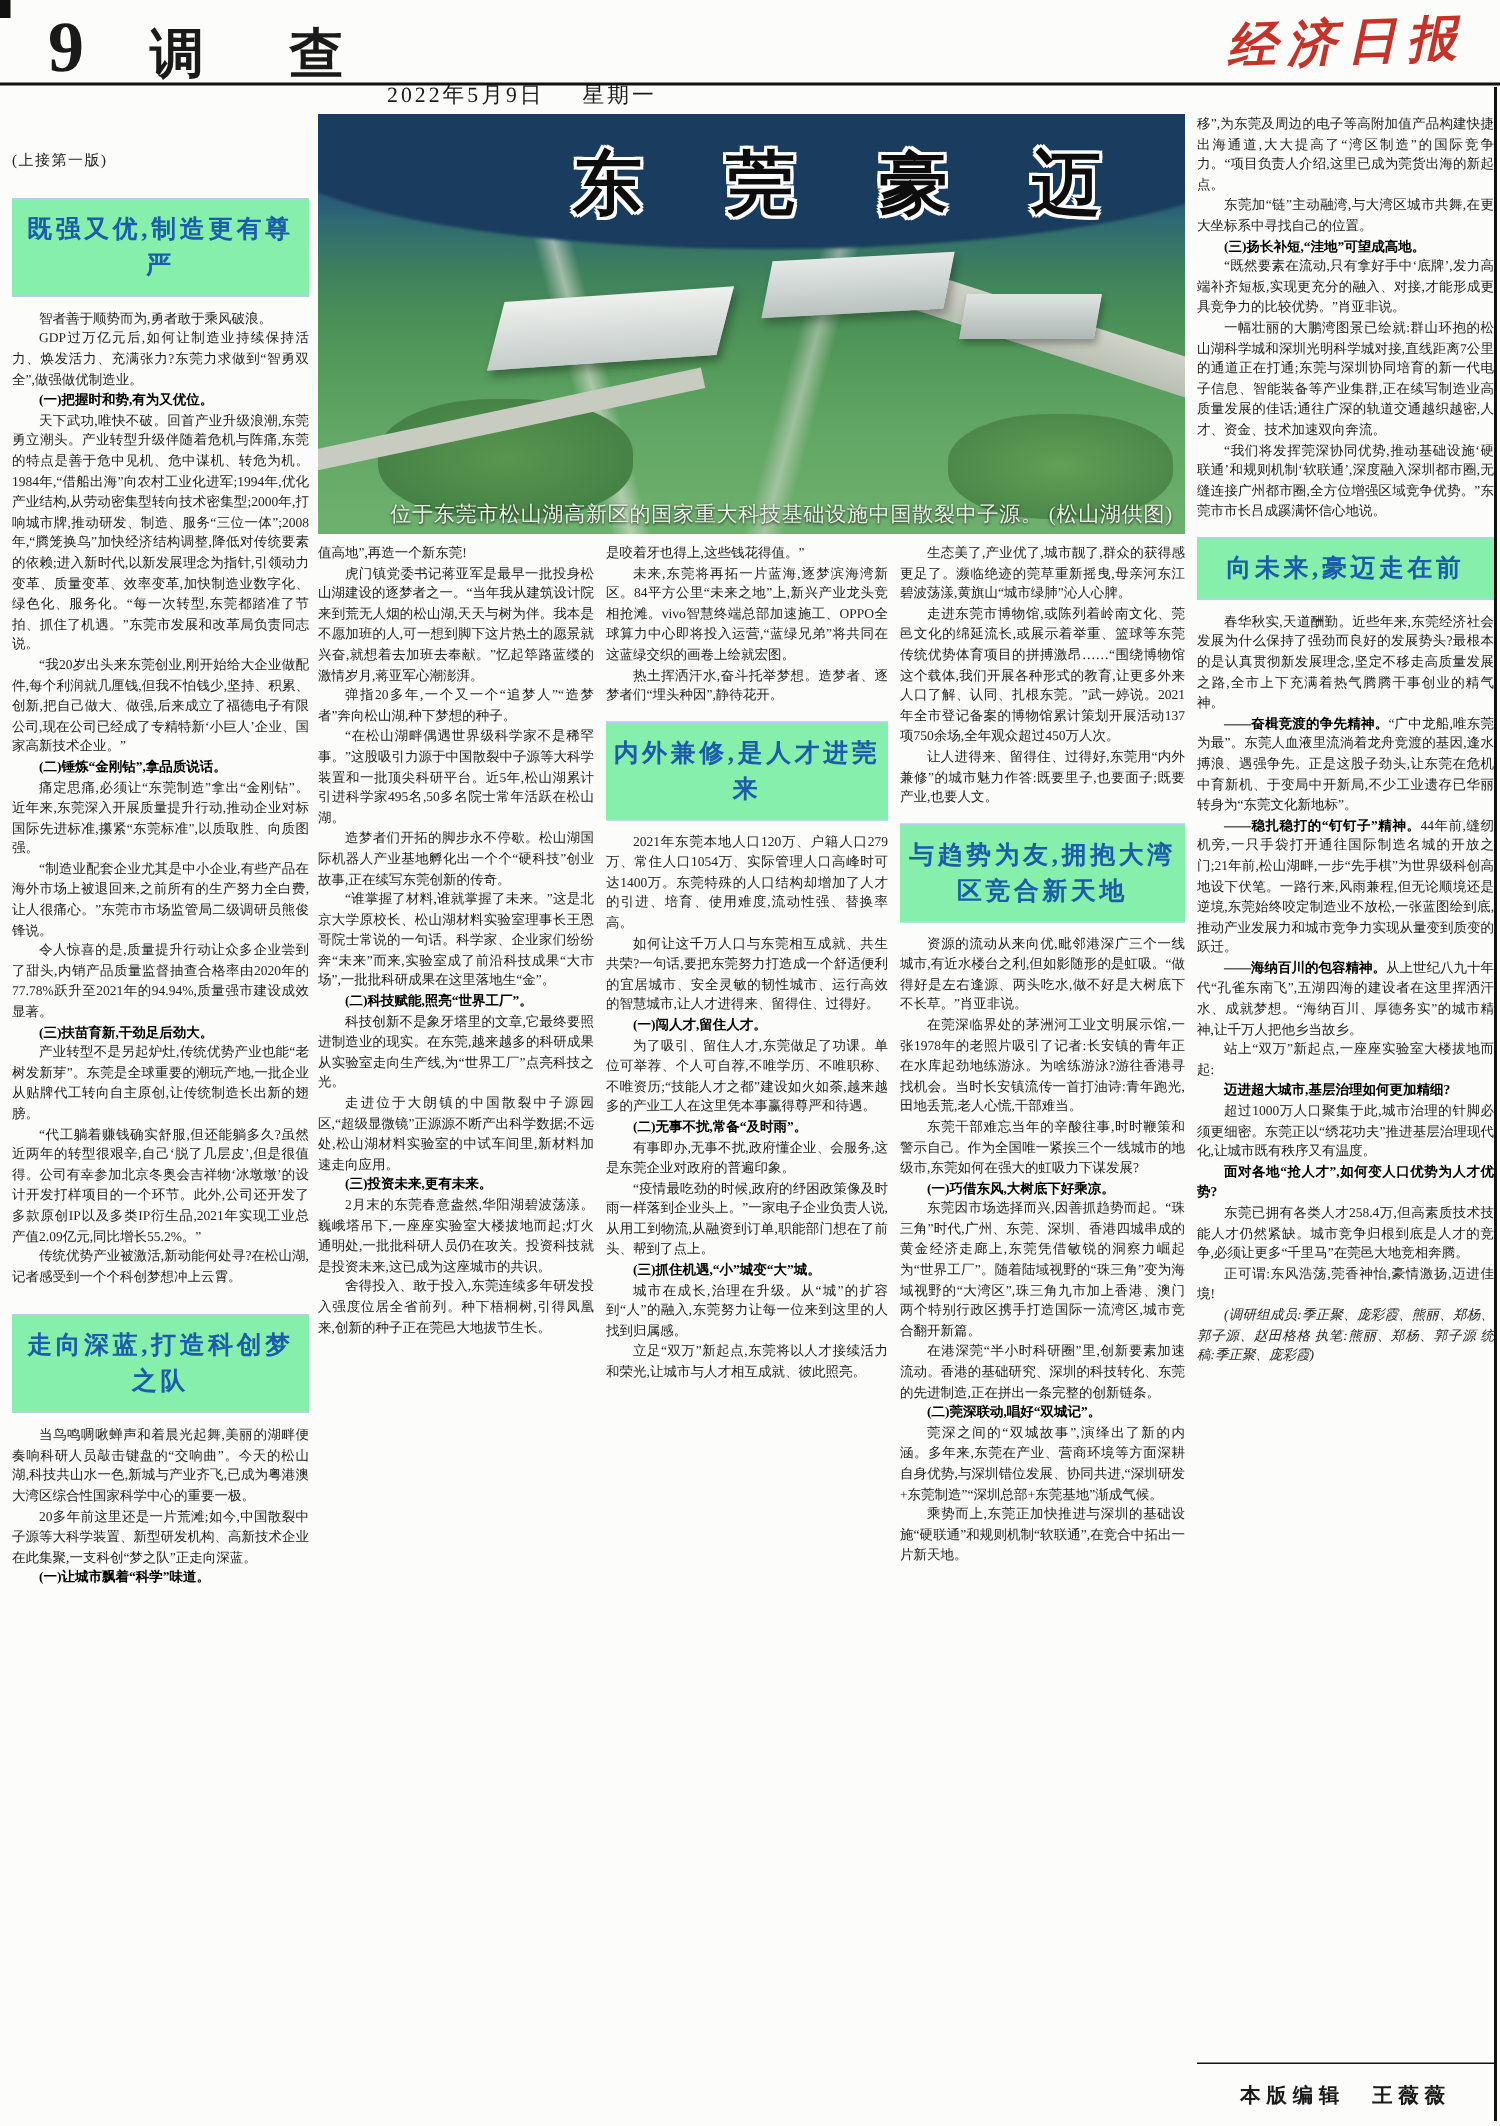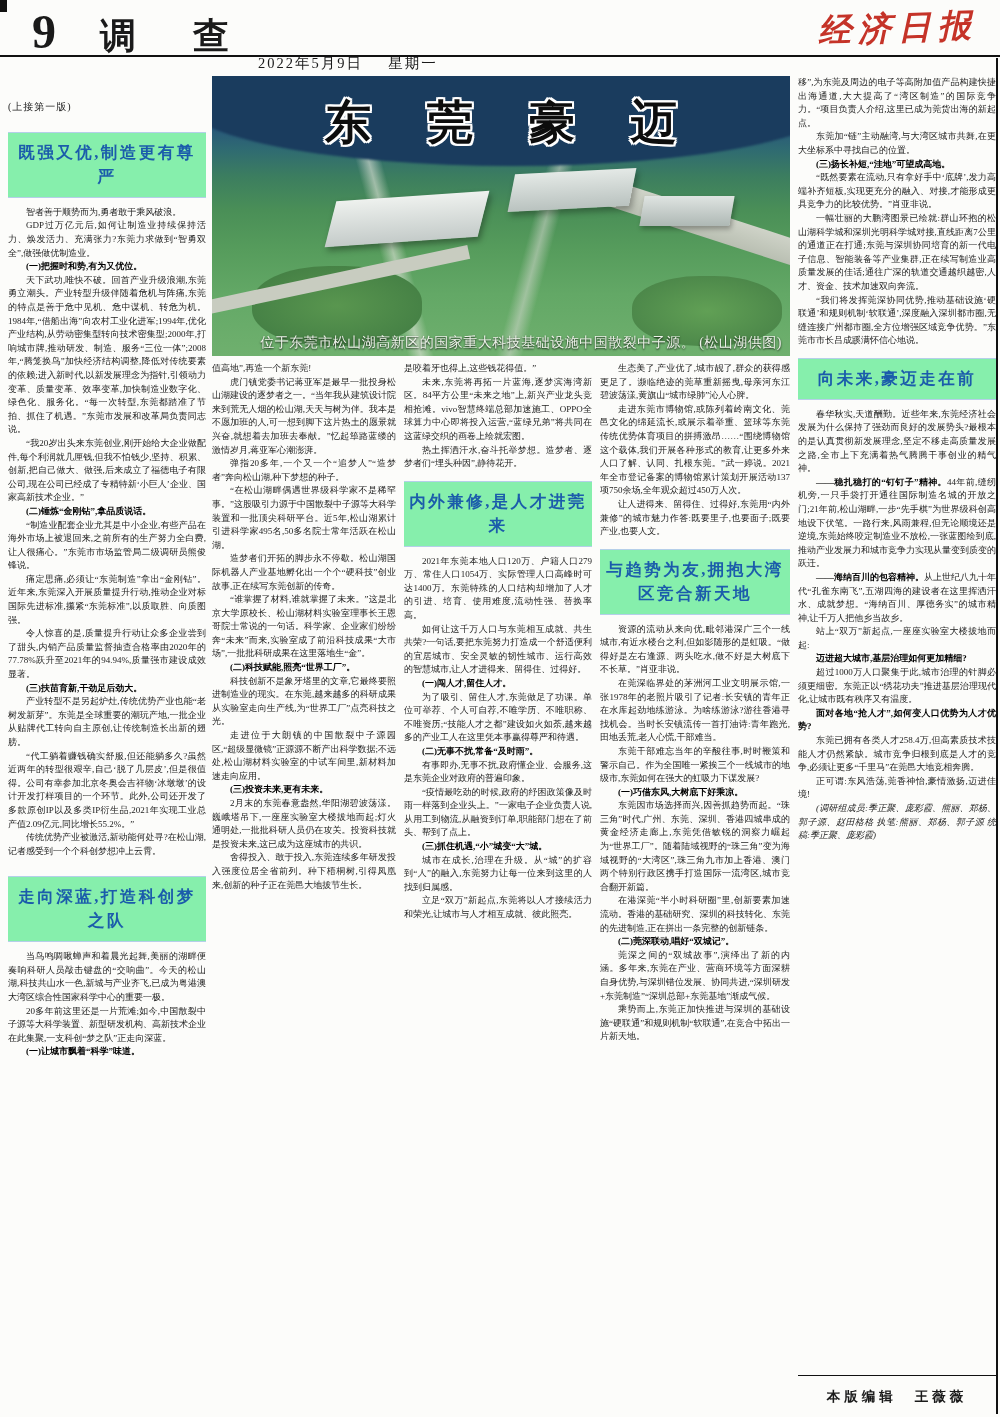--- a/index.html
+++ b/index.html
@@ -34,21 +34,21 @@
     background:radial-gradient(ellipse at 50% 100%,#20486b 0%,#18385а 60%,#142f4c 100%);
     background-color:#1a3c5e;filter:blur(1px);}
   .photo .road1{position:absolute;left:380px;top:150px;width:320px;height:26px;background:linear-gradient(#cfd3c8,#b9bfb2);transform:rotate(18deg);}
   .photo .road2{position:absolute;left:-40px;top:200px;width:300px;height:14px;background:#c8ccc0;transform:rotate(-12deg);}
   .photo .bldg1{position:absolute;left:120px;top:120px;width:150px;height:46px;background:linear-gradient(#eef1ee,#c4cbc9);transform:skewX(-18deg) rotate(-4deg);box-shadow:3px 4px 6px rgba(0,0,0,.35);}
   .photo .bldg2{position:absolute;left:300px;top:95px;width:120px;height:38px;background:linear-gradient(#e4e9e6,#b9c2bf);transform:skewX(-14deg) rotate(-3deg);box-shadow:3px 4px 6px rgba(0,0,0,.3);}
   .photo .bldg3{position:absolute;left:430px;top:120px;width:90px;height:30px;background:linear-gradient(#dfe4e1,#aeb8b4);transform:skewX(-10deg);box-shadow:2px 3px 5px rgba(0,0,0,.3);}
   .photo .green1{position:absolute;left:40px;top:190px;width:170px;height:80px;border-radius:45%;background:radial-gradient(#59964f,#3f7a42);}
   .photo .green2{position:absolute;left:420px;top:200px;width:150px;height:70px;border-radius:45%;background:radial-gradient(#61a055,#457f46);}
   .main-headline{
-    position:absolute;left:0;right:0;top:16px;text-align:center;
+    position:absolute;left:0;right:0;top:16px;text-align:right;
     font-size:46px;font-weight:900;color:#0d0d0d;letter-spacing:56px;text-indent:56px;
     text-shadow:-2px 0 #fff,2px 0 #fff,0 -2px #fff,0 2px #fff,-2px -2px #fff,2px 2px #fff,-2px 2px #fff,2px -2px #fff;
     white-space:nowrap;
   }
   .photo-caption{
     position:absolute;right:8px;bottom:4px;font-size:14px;color:#eef3ea;
     text-shadow:0 1px 2px rgba(0,0,0,.9);letter-spacing:.5px;
   }
 
   
@@ -107,22 +107,22 @@
 <div class="col col-left">
   <div class="continuation-note" style="position:static;margin-top:24px;">(上接第一版)</div>
   <div class="head-box">既强又优,制造更有尊严</div>
   <div class="flow">
       <p>智者善于顺势而为,勇者敢于乘风破浪。</p>
       <p>GDP过万亿元后,如何让制造业持续保持活力、焕发活力、充满张力?东莞力求做到“智勇双全”,做强做优制造业。</p>
       <p><b>(一)把握时和势,有为又优位。</b></p>
       <p>天下武功,唯快不破。回首产业升级浪潮,东莞勇立潮头。产业转型升级伴随着危机与阵痛,东莞的特点是善于危中见机、危中谋机、转危为机。1984年,“借船出海”向农村工业化进军;1994年,优化产业结构,从劳动密集型转向技术密集型;2000年,打响城市牌,推动研发、制造、服务“三位一体”;2008年,“腾笼换鸟”加快经济结构调整,降低对传统要素的依赖;进入新时代,以新发展理念为指针,引领动力变革、质量变革、效率变革,加快制造业数字化、绿色化、服务化。“每一次转型,东莞都踏准了节拍、抓住了机遇。”东莞市发展和改革局负责同志说。</p>
       <p>“我20岁出头来东莞创业,刚开始给大企业做配件,每个利润就几厘钱,但我不怕钱少,坚持、积累、创新,把自己做大、做强,后来成立了福德电子有限公司,现在公司已经成了专精特新‘小巨人’企业、国家高新技术企业。”</p>
       <p><b>(二)锤炼“金刚钻”,拿品质说话。</b></p>
+      <p>痛定思痛,必须让“东莞制造”拿出“金刚钻”。近年来,东莞深入开展质量提升行动,推动企业对标国际先进标准,攥紧“东莞标准”,以质取胜、向质图强。</p>
       <p>“制造业配套企业尤其是中小企业,有些产品在海外市场上被退回来,之前所有的生产努力全白费,让人很痛心。”东莞市市场监管局二级调研员熊俊锋说。</p>
-      <p>痛定思痛,必须让“东莞制造”拿出“金刚钻”。近年来,东莞深入开展质量提升行动,推动企业对标国际先进标准,攥紧“东莞标准”,以质取胜、向质图强。</p>
       <p>令人惊喜的是,质量提升行动让众多企业尝到了甜头,内销产品质量监督抽查合格率由2020年的77.78%跃升至2021年的94.94%,质量强市建设成效显著。</p>
       <p><b>(三)扶苗育新,干劲足后劲大。</b></p>
       <p>产业转型不是另起炉灶,传统优势产业也能“老树发新芽”。东莞是全球重要的潮玩产地,一批企业从贴牌代工转向自主原创,让传统制造长出新的翅膀。</p>
       <p>“代工躺着赚钱确实舒服,但还能躺多久?虽然近两年的转型很艰辛,自己‘脱了几层皮’,但是很值得。公司有幸参加北京冬奥会吉祥物‘冰墩墩’的设计开发打样项目的一个环节。此外,公司还开发了多款原创IP以及多类IP衍生品,2021年实现工业总产值2.09亿元,同比增长55.2%。”</p>
       <p>传统优势产业被激活,新动能何处寻?在松山湖,记者感受到一个个科创梦想冲上云霄。</p>
     </div>
   <div class="head-box">走向深蓝,打造科创梦之队</div>
   <div class="flow">
       <p>当鸟鸣啁啾蝉声和着晨光起舞,美丽的湖畔便奏响科研人员敲击键盘的“交响曲”。今天的松山湖,科技共山水一色,新城与产业齐飞,已成为粤港澳大湾区综合性国家科学中心的重要一极。</p>
       <p>20多年前这里还是一片荒滩;如今,中国散裂中子源等大科学装置、新型研发机构、高新技术企业在此集聚,一支科创“梦之队”正走向深蓝。</p>
@@ -193,20 +193,21 @@
       <p class="noindent">移”,为东莞及周边的电子等高附加值产品构建快捷出海通道,大大提高了“湾区制造”的国际竞争力。“项目负责人介绍,这里已成为莞货出海的新起点。</p>
       <p>东莞加“链”主动融湾,与大湾区城市共舞,在更大坐标系中寻找自己的位置。</p>
       <p><b>(三)扬长补短,“洼地”可望成高地。</b></p>
       <p>“既然要素在流动,只有拿好手中‘底牌’,发力高端补齐短板,实现更充分的融入、对接,才能形成更具竞争力的比较优势。”肖亚非说。</p>
       <p>一幅壮丽的大鹏湾图景已绘就:群山环抱的松山湖科学城和深圳光明科学城对接,直线距离7公里的通道正在打通;东莞与深圳协同培育的新一代电子信息、智能装备等产业集群,正在续写制造业高质量发展的佳话;通往广深的轨道交通越织越密,人才、资金、技术加速双向奔流。</p>
       <p>“我们将发挥莞深协同优势,推动基础设施‘硬联通’和规则机制‘软联通’,深度融入深圳都市圈,无缝连接广州都市圈,全方位增强区域竞争优势。”东莞市市长吕成蹊满怀信心地说。</p>
     </div>
   <div class="head-box">向未来,豪迈走在前</div>
   <div class="flow">
       <p>春华秋实,天道酬勤。近些年来,东莞经济社会发展为什么保持了强劲而良好的发展势头?最根本的是认真贯彻新发展理念,坚定不移走高质量发展之路,全市上下充满着热气腾腾干事创业的精气神。</p>
+      <p><b>——奋楫竞渡的争先精神。</b>“广中龙船,唯东莞为最”。东莞人血液里流淌着龙舟竞渡的基因,逢水搏浪、遇强争先。正是这股子劲头,让东莞在危机中育新机、于变局中开新局,不少工业遗存已华丽转身为“东莞文化新地标”。</p>
       <p><b>——稳扎稳打的“钉钉子”精神。</b>44年前,缝纫机旁,一只手袋打开通往国际制造名城的开放之门;21年前,松山湖畔,一步“先手棋”为世界级科创高地设下伏笔。一路行来,风雨兼程,但无论顺境还是逆境,东莞始终咬定制造业不放松,一张蓝图绘到底,推动产业发展力和城市竞争力实现从量变到质变的跃迁。</p>
       <p><b>——海纳百川的包容精神。</b>从上世纪八九十年代“孔雀东南飞”,五湖四海的建设者在这里挥洒汗水、成就梦想。“海纳百川、厚德务实”的城市精神,让千万人把他乡当故乡。</p>
       <p>站上“双万”新起点,一座座实验室大楼拔地而起:</p>
       <p><b>迈进超大城市,基层治理如何更加精细?</b></p>
       <p>超过1000万人口聚集于此,城市治理的针脚必须更细密。东莞正以“绣花功夫”推进基层治理现代化,让城市既有秩序又有温度。</p>
       <p><b>面对各地“抢人才”,如何变人口优势为人才优势?</b></p>
       <p>东莞已拥有各类人才258.4万,但高素质技术技能人才仍然紧缺。城市竞争归根到底是人才的竞争,必须让更多“千里马”在莞邑大地竞相奔腾。</p>
       <p>正可谓:东风浩荡,莞香神怡,豪情激扬,迈进佳境!</p>
       <p class="credits">(调研组成员:季正聚、庞彩霞、熊丽、郑杨、郭子源、赵田格格 执笔:熊丽、郑杨、郭子源 统稿:季正聚、庞彩霞)</p>
     </div>

